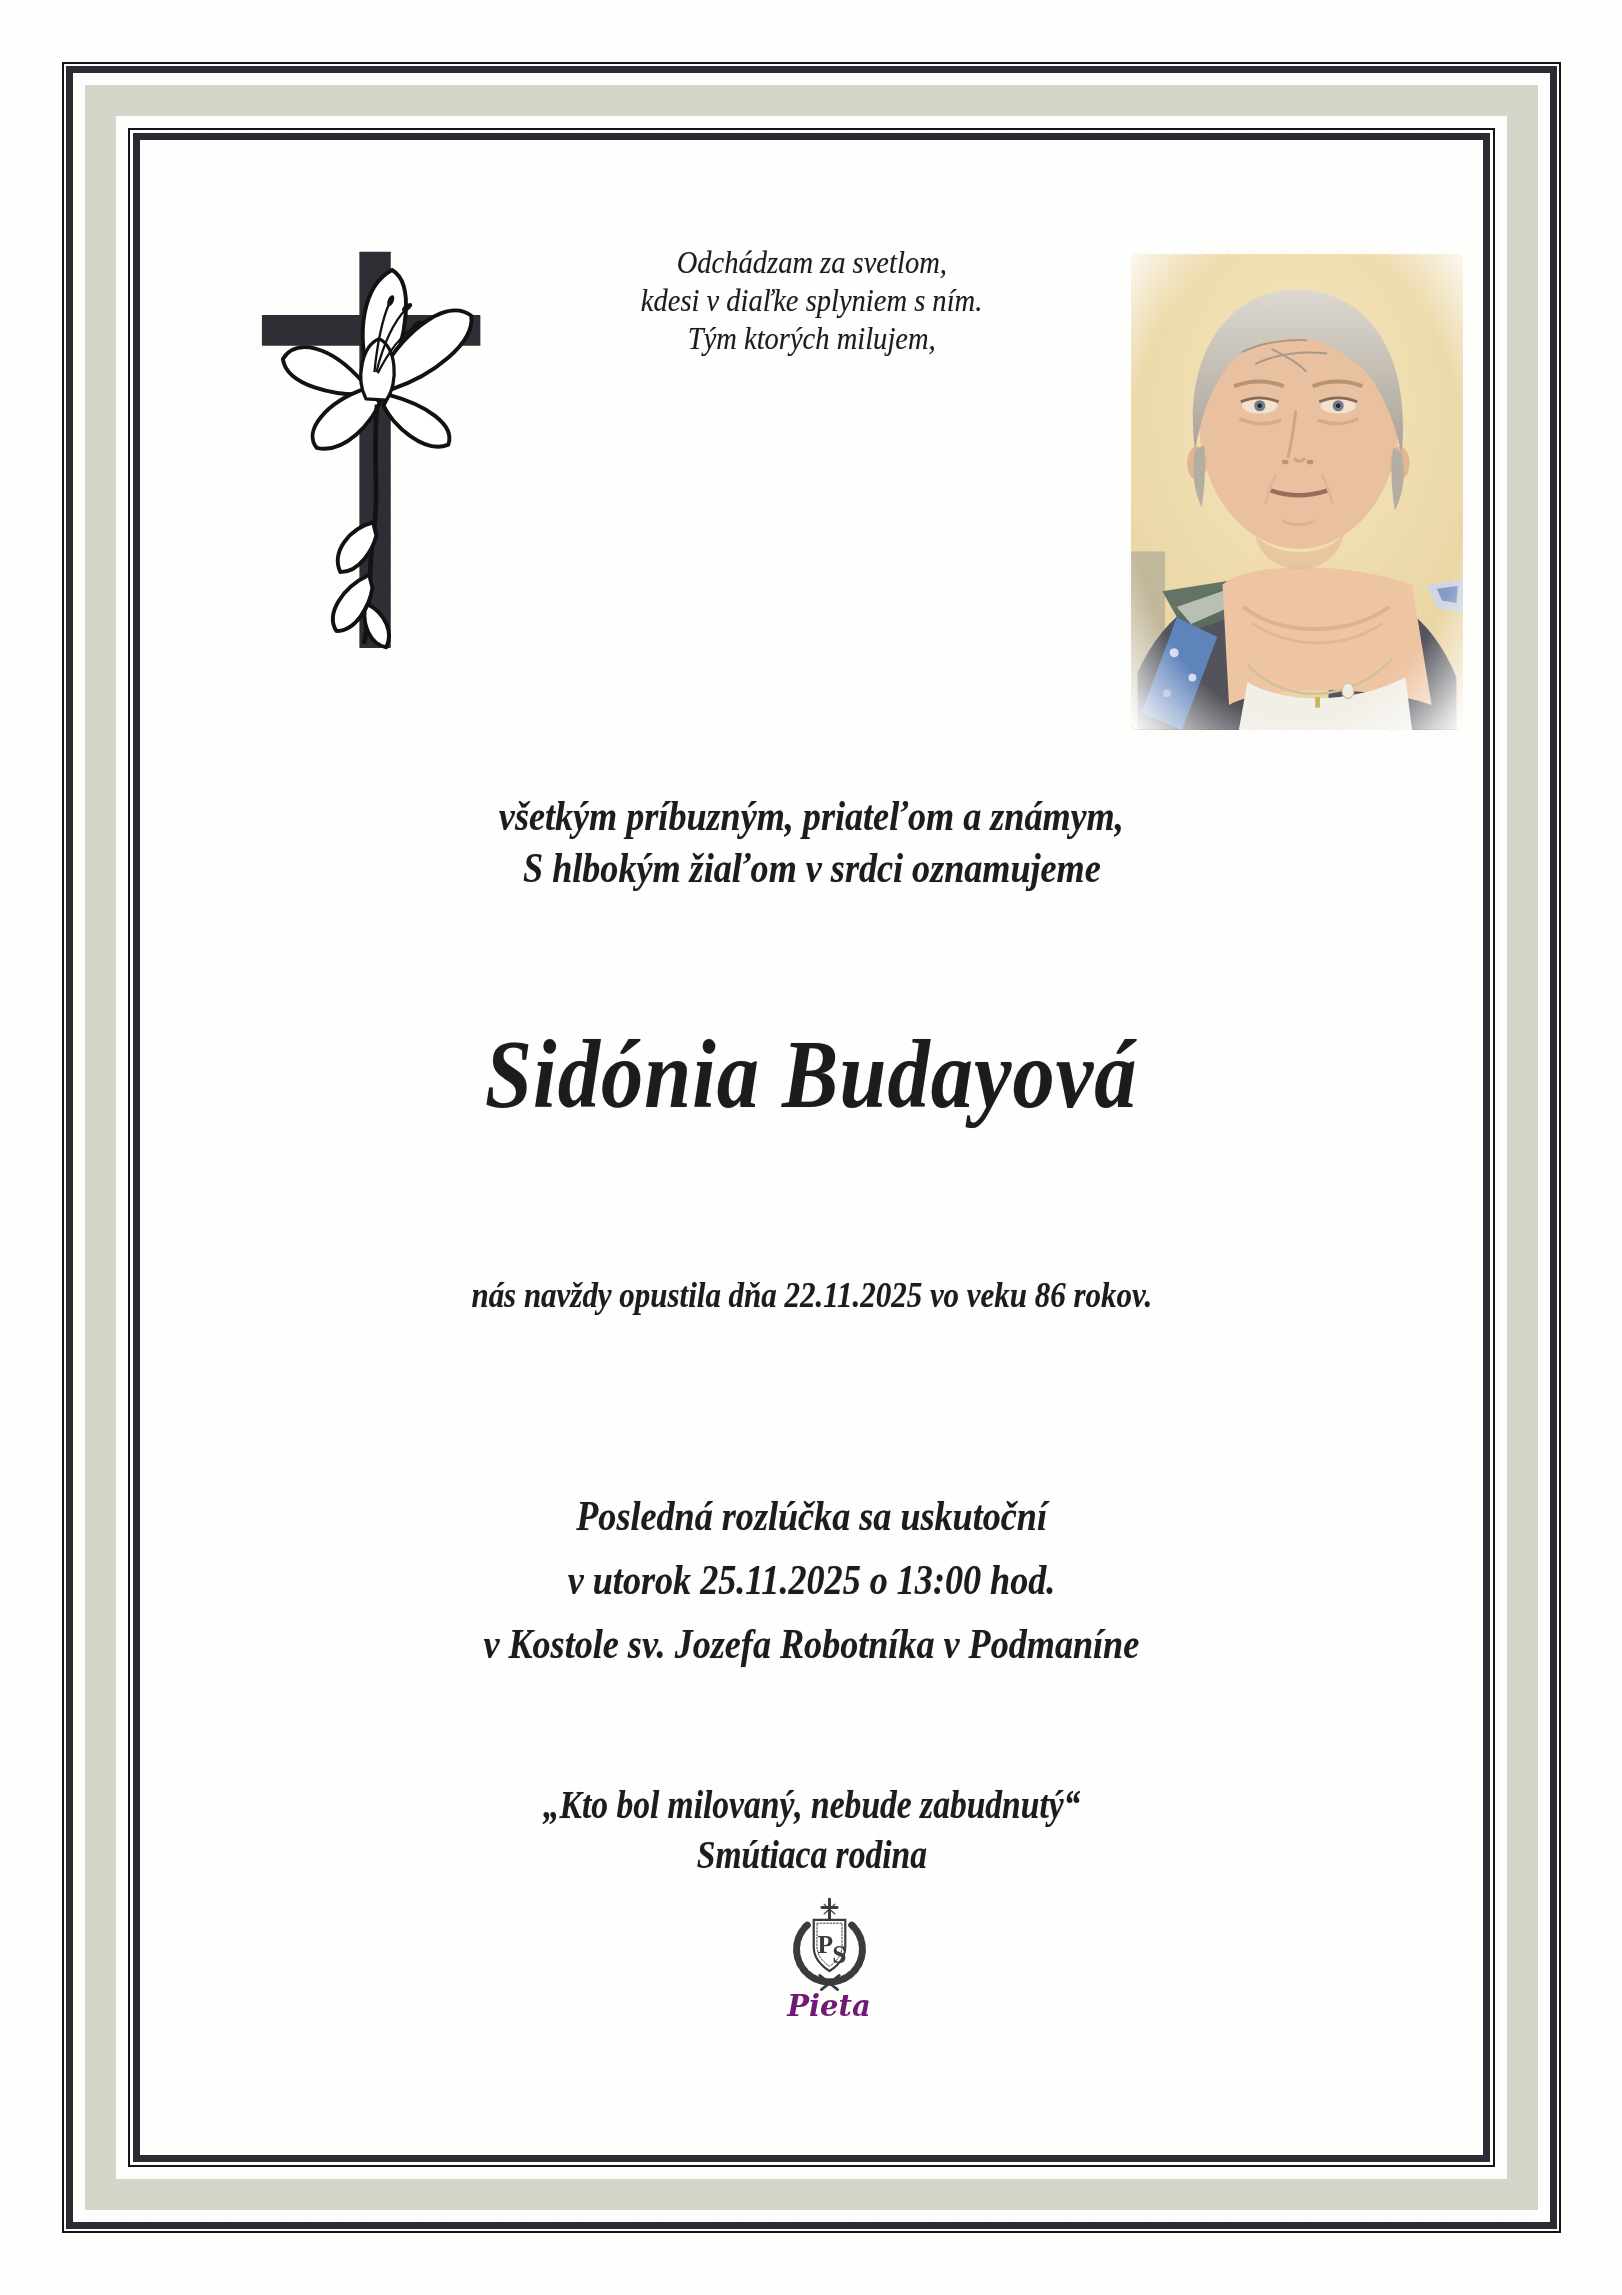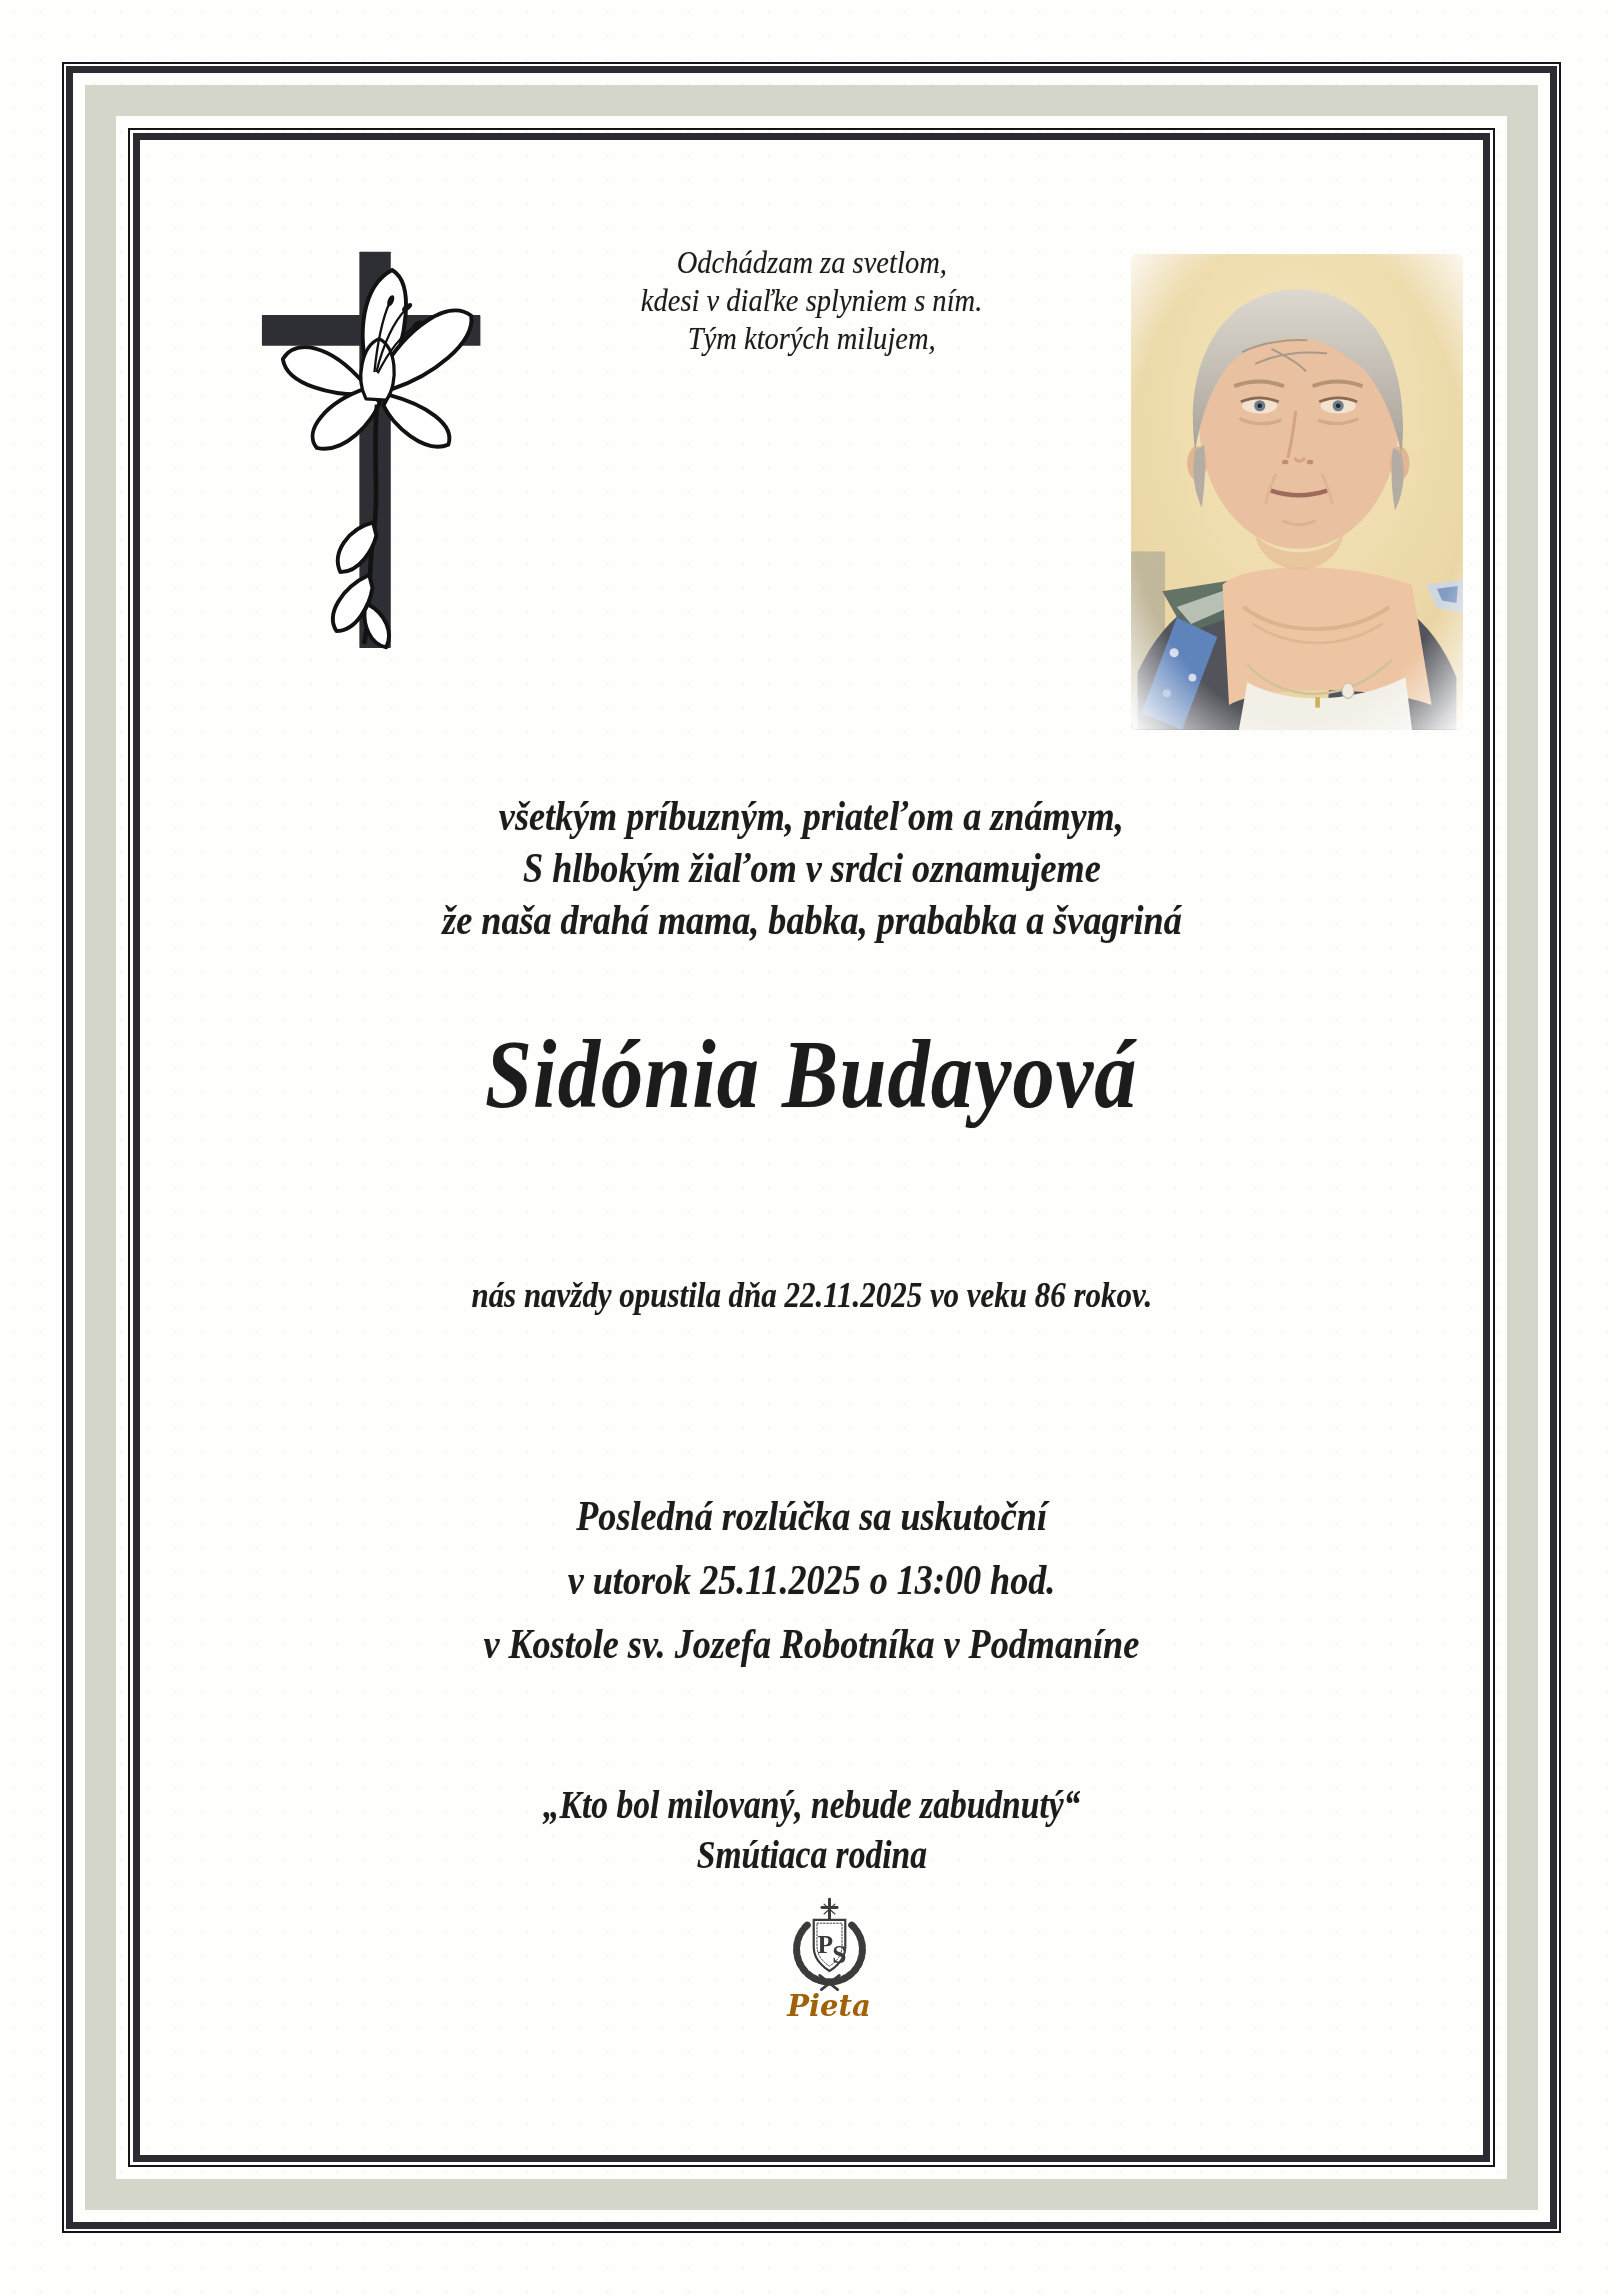--- a/index.html
+++ b/index.html
@@ -38,21 +38,21 @@
   
   .cross-art{position:absolute;left:258px;top:247px;width:242px;height:407px;}
   .photo{
     position:absolute;left:1131px;top:254px;width:332px;height:476px;
     border-radius:6.5px;overflow:hidden;
   }
   .emblem{position:absolute;left:783px;top:1896px;width:93px;height:99px;}
   .emblem-caption{
     position:absolute;left:750px;top:1989px;width:158px;text-align:center;
     font-style:italic;font-weight:700;font-size:29px;line-height:34px;
-    font-family:"DejaVu Serif","Liberation Serif",serif;color:#a16207;
+    font-family:"DejaVu Serif","Liberation Serif",serif;color:#701a75;
   }
 </style>
 </head>
 <body>
 
 <div class="page">
 
   <div class="ring ring-1"></div>
   <div class="ring ring-2"></div>
   <div class="ring ring-3"></div>
@@ -173,21 +173,20 @@
       <path d="M214,362 Q257,376 300,362" stroke="#9e6a5c" stroke-width="7" fill="none"></path>
       <path d="M232,408 Q257,420 282,408" stroke="#d8ab8a" stroke-width="4.5" fill="none" opacity="0.7"></path>
 
       <rect width="508" height="728" fill="url(#pvig)"></rect>
     </svg>
   </div>
 
   <div class="txt announce ink">
     <span class="ln"><span class="sq">všetkým príbuzným, priateľom a známym,</span></span>
     <span class="ln"><span class="sq">S hlbokým žiaľom v srdci oznamujeme</span></span>
-    <span class="ln"><span class="sq">že naša drahá mama, babka, prababka a švagriná</span></span>
   </div>
 
   <div class="txt name ink">
     <span class="sq">Sidónia Budayová</span>
   </div>
 
   <div class="txt death ink">
     <span class="sq">nás navždy opustila dňa 22.11.2025 vo veku 86 rokov.</span>
   </div>
 

